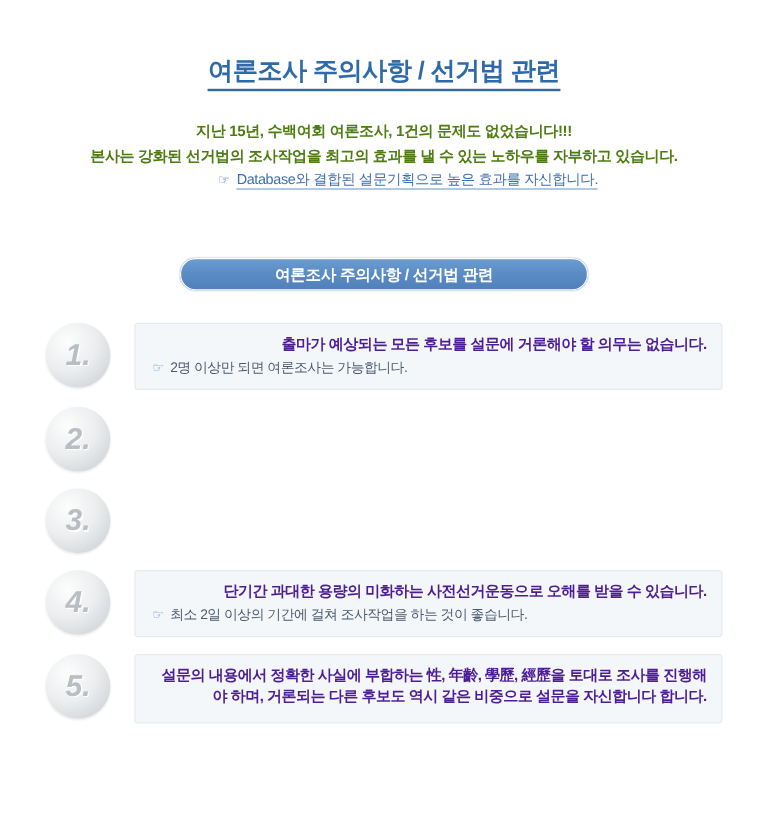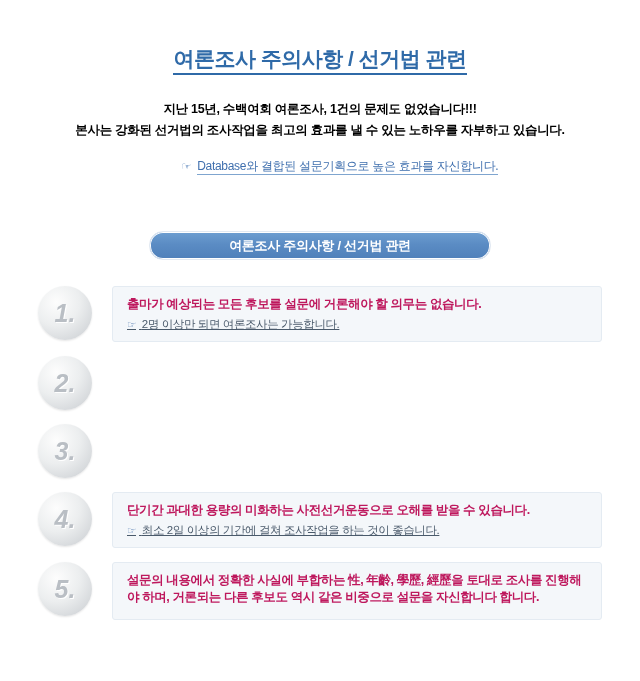--- a/index.html
+++ b/index.html
@@ -32,29 +32,28 @@
   .title .underline {
     border-bottom: 2px solid #2f6aa8;
     padding-bottom: 3px;
   }
 
   .lead {
     text-align: center;
     margin-top: 26px;
     line-height: 21px;
     font-size: 12.5px;
-    color: #000000;
+    color: #4d7c0f;
     font-weight: bold;
     letter-spacing: -0.3px;
   }
   .lead div { white-space: nowrap; }
 
   .subnote {
     text-align: center;
-    margin-top: 17px;
     font-size: 12px;
     color: #3f6fae;
     letter-spacing: -0.3px;
     padding-left: 40px;
   }
   .subnote .ul {
     border-bottom: 1px solid #7fa5cf;
     padding-bottom: 1px;
   }
   .pointer {
@@ -131,31 +130,31 @@
     background: #f4f7fa;
     border: 1px solid #e4ebf2;
     border-radius: 3px;
     padding: 9px 12px 9px 14px;
     box-sizing: border-box;
     min-height: 54px;
   }
   .head-line {
     font-size: 12.5px;
     font-weight: bold;
-    color: #be185d;
+    color: #4c1d95;
     letter-spacing: -0.4px;
     line-height: 17px;
+    text-align: right;
   }
   .sub-line {
     margin-top: 4px;
     font-size: 11.5px;
     color: #4a5a6b;
     letter-spacing: -0.4px;
     line-height: 15px;
-    text-decoration: underline;
   }
   .sub-line .pointer2 {
     color: #5d83b4;
     margin-right: 3px;
     font-size: 10.5px;
   }
   .row.tall .body { min-height: 58px; }
 </style>
 </head>
 <body>

